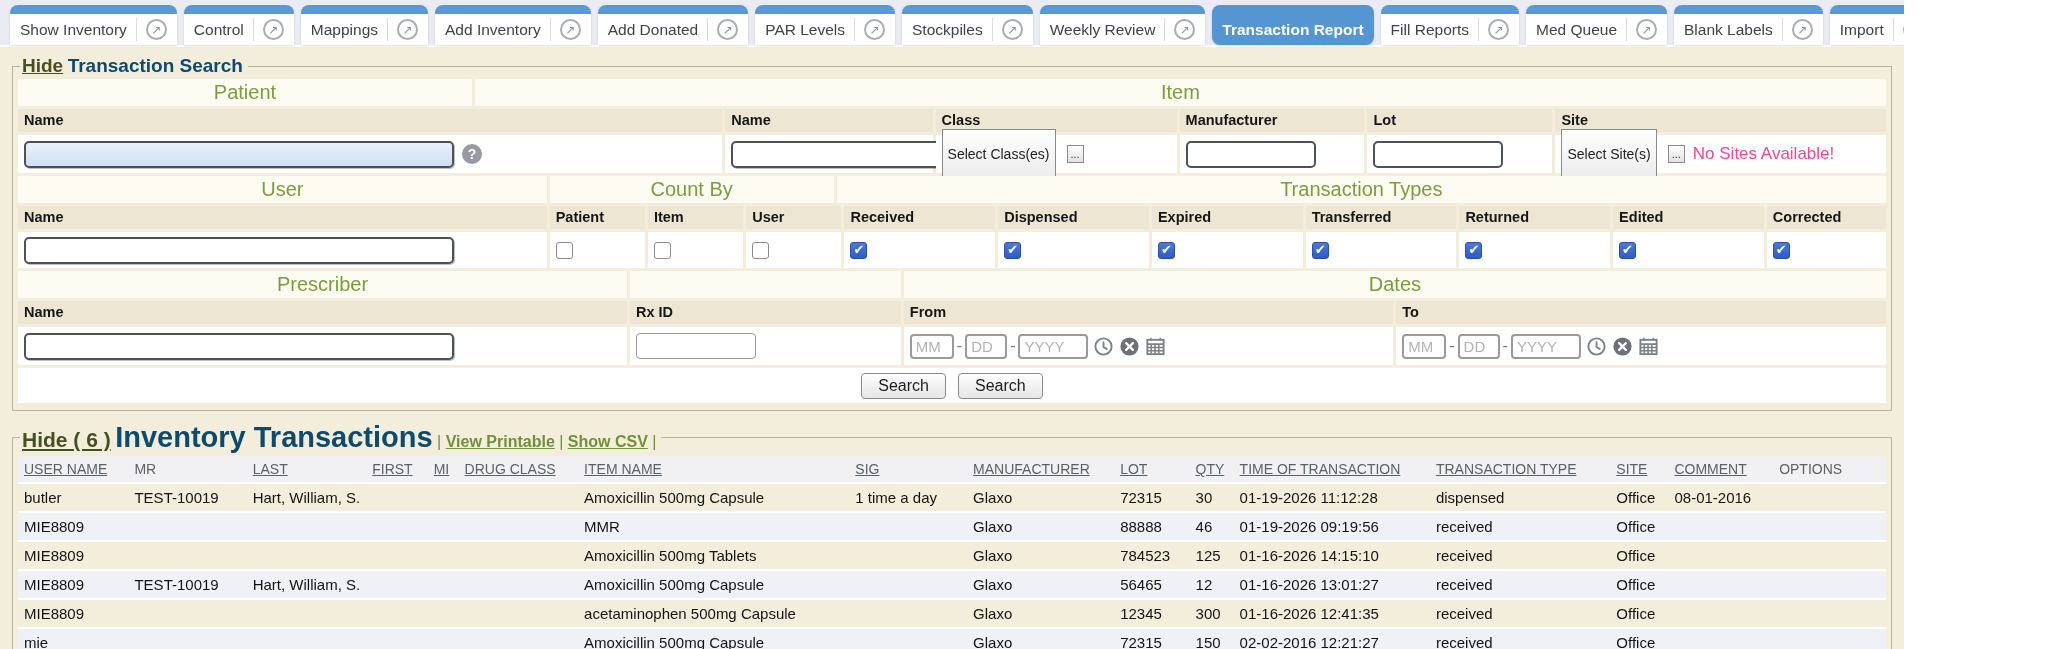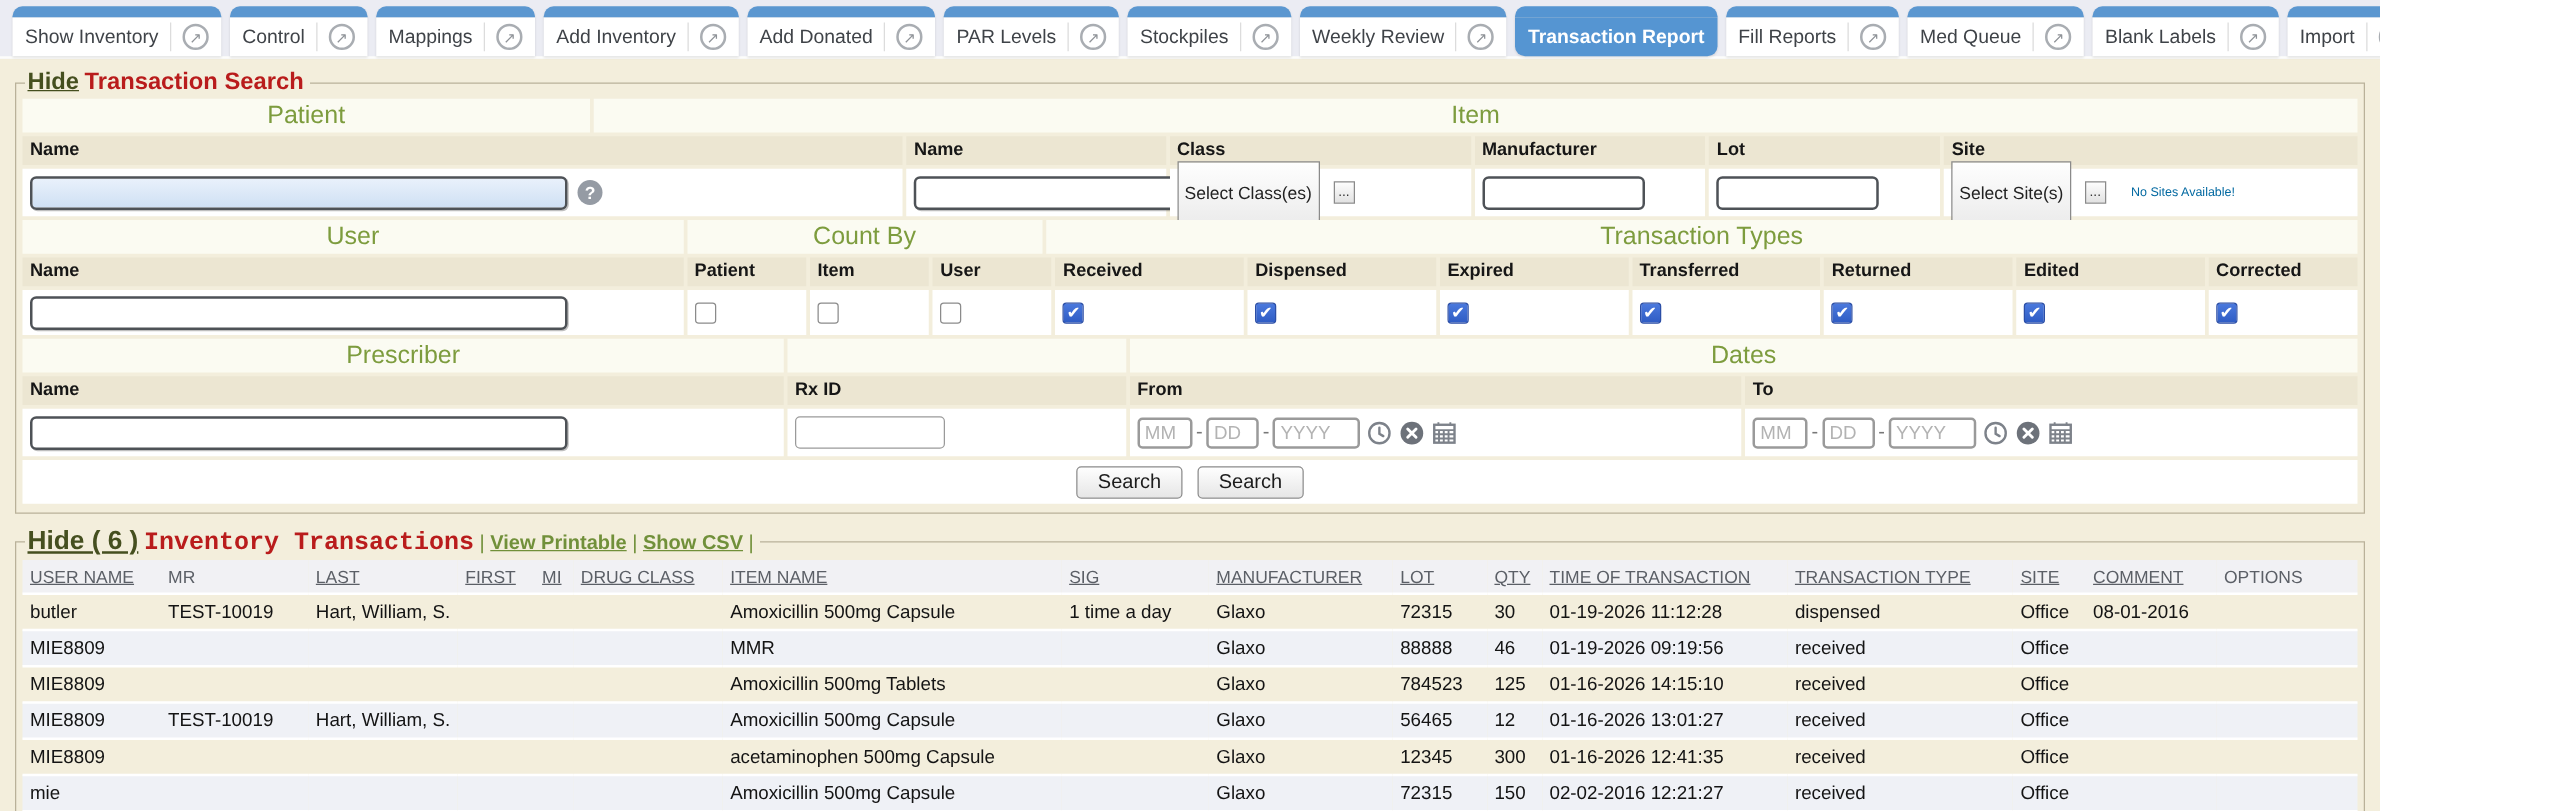--- a/index.html
+++ b/index.html
@@ -18,23 +18,23 @@
   .tab.active .tab-top { border-radius:8px 8px 0 0; background:#5595d2; }
   .tab.active .tab-body { background:#5595d2; border-radius:0 0 8px 8px;align-items:center; }
   .tab.active .tab-label { color:#ffffff; font-weight:bold; }
 
   .content { padding:8px 12px 0 12px; }
 
   
   fieldset.fs { border:1px solid #b9b199; margin:0 0 10px 0; padding:2px 5px 7px 5px; }
   legend { padding:0 5px 0 2px; margin-left:2px; white-space:nowrap; }
   .hide-link { color:#454f1f; font-weight:bold; font-size:19px; text-decoration:underline; cursor:pointer; }
-  .fs-title { color:#b91c1c; font-weight:bold; font-size:19px; }
+  .fs-title { color:#0c4a6e; font-weight:bold; font-size:19px; }
   .hide-link.big { font-size:21px; }
-  .fs-title.big { font-size:20px;font-family:Liberation Mono, monospace; }
+  .fs-title.big { font-size:29px; }
   .pipe { color:#71903a; font-size:16px; }
   .plink { color:#71903a; font-size:16px; font-weight:bold; text-decoration:underline; cursor:pointer; }
 
   
   .frow { display:flex; gap:3px; margin-bottom:3px; width:100%; }
   .band { background:#fbfbf2; color:#7d9c3e; font-size:20px; text-align:center; height:27px; line-height:27px; overflow:hidden; }
   .lcell { background:#ece6d2; color:#161616; font-weight:bold; font-size:14.5px; height:23px; line-height:23px; padding-left:6px; white-space:nowrap; overflow:visible; }
   .icell { background:#ffffff; height:38px; display:flex; align-items:center; padding:0 6px; gap:8px; }
 
   
@@ -44,21 +44,21 @@
   .c-user{width:28.3%;} .c-cb{width:5.1%;} .c-t{width:8.07%; flex-grow:0;} .frow .last{flex:1;}
   .c-b-presc{width:32.6%;} .c-b-blank{width:14.5%;} .c-b-dates{flex:1;}
   .c-presc{width:32.6%;} .c-rx{width:14.5%;} .c-from{width:26.2%;} .c-to{flex:1;}
 
   .inp { border:2px solid #4e5257; border-radius:5px; height:27px; background:#fff; box-shadow:1px 1px 0 rgba(0,0,0,.25); font-size:15px; padding:0 6px; outline:none; }
   .inp.patient { width:430px; background:linear-gradient(#e9f1fb,#cfe0f4); }
   .inp.w430{width:430px;} .inp.w225{width:225px;} .inp.w130{width:130px; box-shadow:none; border-width:2px;} .inp.w120{width:120px; border:1px solid #9a9a9a; border-radius:4px; height:26px; box-shadow:none;}
   .help { width:20px; height:20px; border-radius:50%; background:#959ba4; color:#fff; font-weight:bold; font-size:14px; text-align:center; line-height:20px; cursor:pointer; }
   .selbtn { display:inline-flex; align-items:center; border:1px solid #8a8a8a; background:linear-gradient(#fefefe,#ececec); font-size:14px; padding:16px 5px; color:#222; cursor:pointer; white-space:nowrap; }
   .dots { border:1px solid #8a8a8a; background:linear-gradient(#fdfdfd,#e2e2e2); font-size:11px; padding:3px 3px; margin-left:3px; line-height:10px; cursor:pointer; color:#333; }
-  .nosites { color:#0369a1; font-size:10px; white-space:nowrap;margin-left:12px; }
+  .nosites { color:#ec4899; font-size:17px; white-space:nowrap; }
 
   .cb { width:17px; height:17px; border:1px solid #8b8b8b; border-radius:3px; background:#fff; display:inline-block; position:relative; cursor:pointer; }
   .cb.checked { background:linear-gradient(#4a79dd,#2f5cc4); border-color:#2b4ea6; }
   .cb.checked::after { content:"\2714"; color:#fff; font-size:13px; position:absolute; left:2px; top:-1px; }
 
   .dgroup { display:flex; align-items:center; gap:3px; }
   .dinp { border:2px solid #9a9a9a; border-radius:4px; height:25px; font-size:15px; color:#333; padding:0 4px; outline:none; }
   .dinp::placeholder { color:#b3b3b3; }
   .dinp.mm{width:44px;} .dinp.dd{width:42px;} .dinp.yyyy{width:70px;}
   .dsep { color:#777; }

